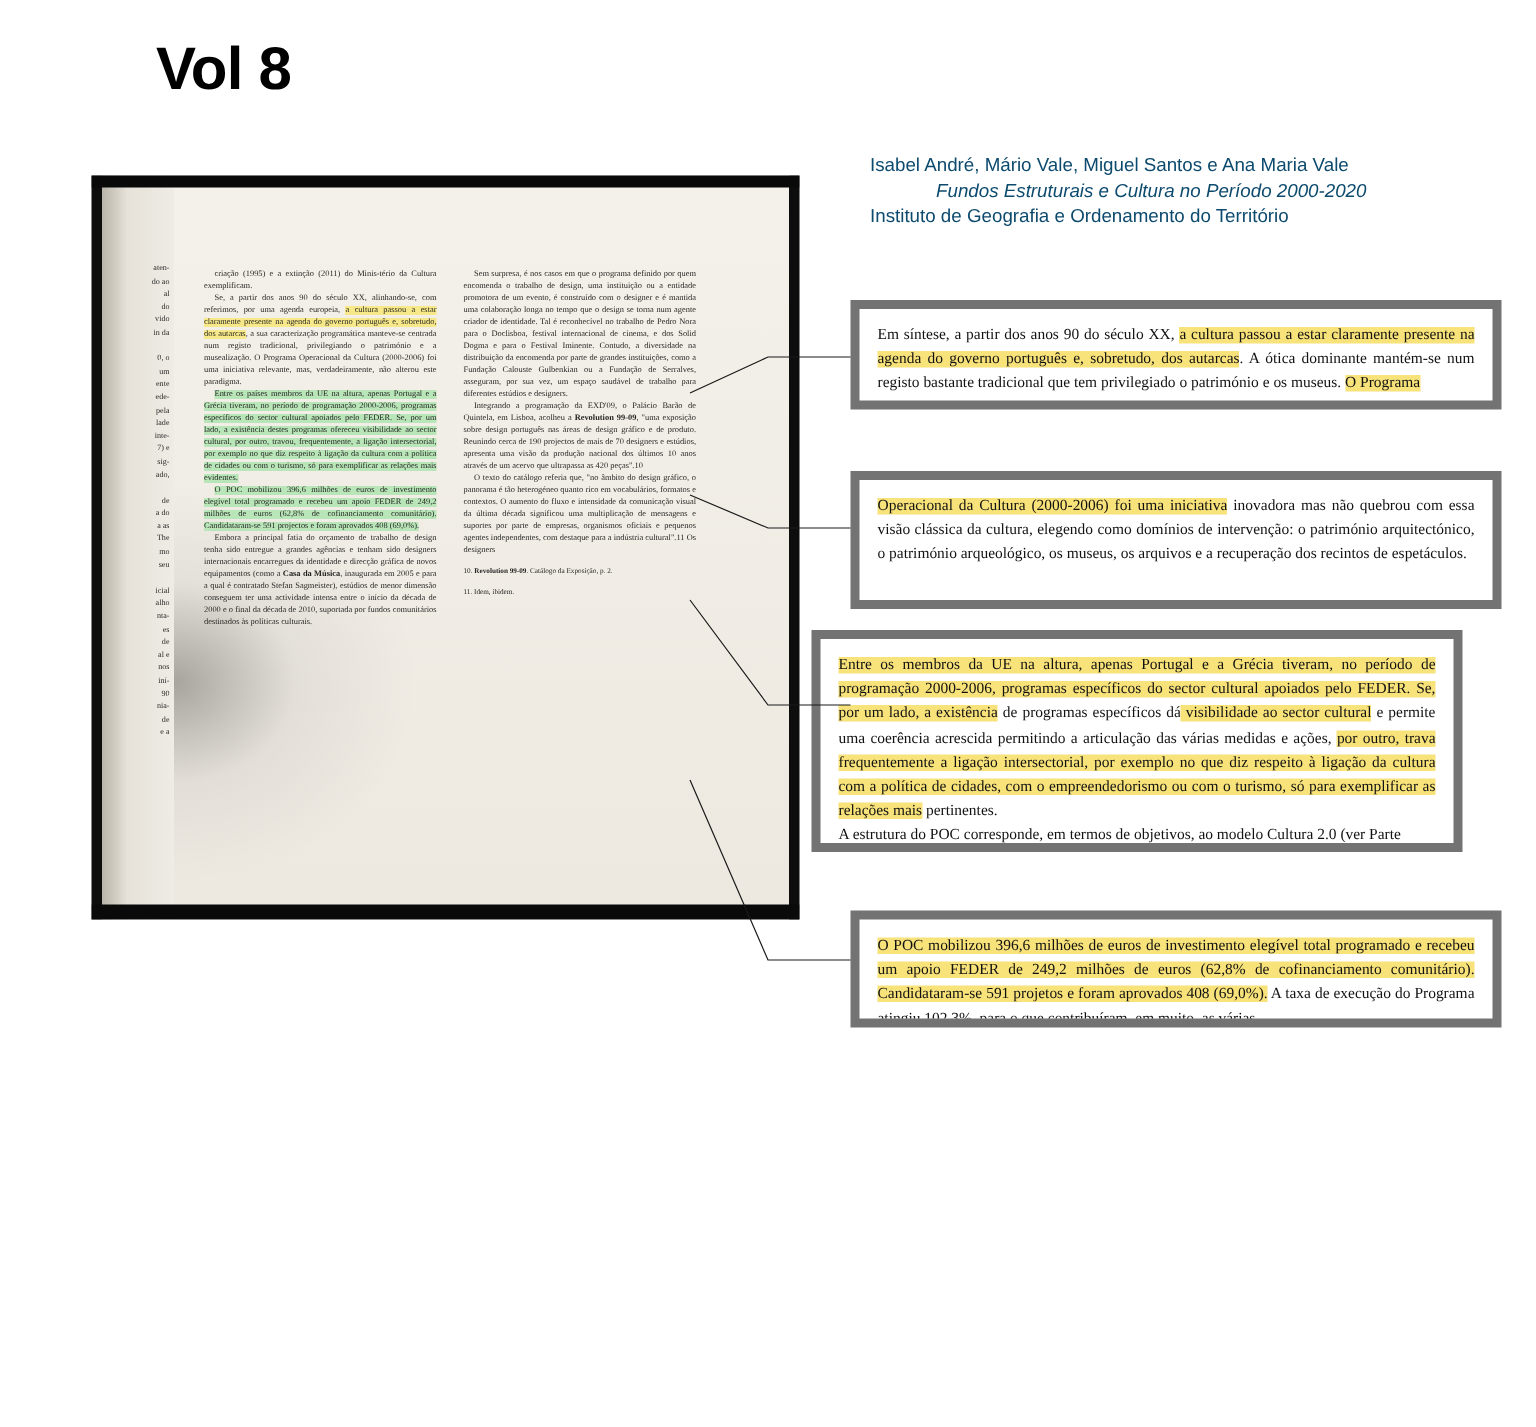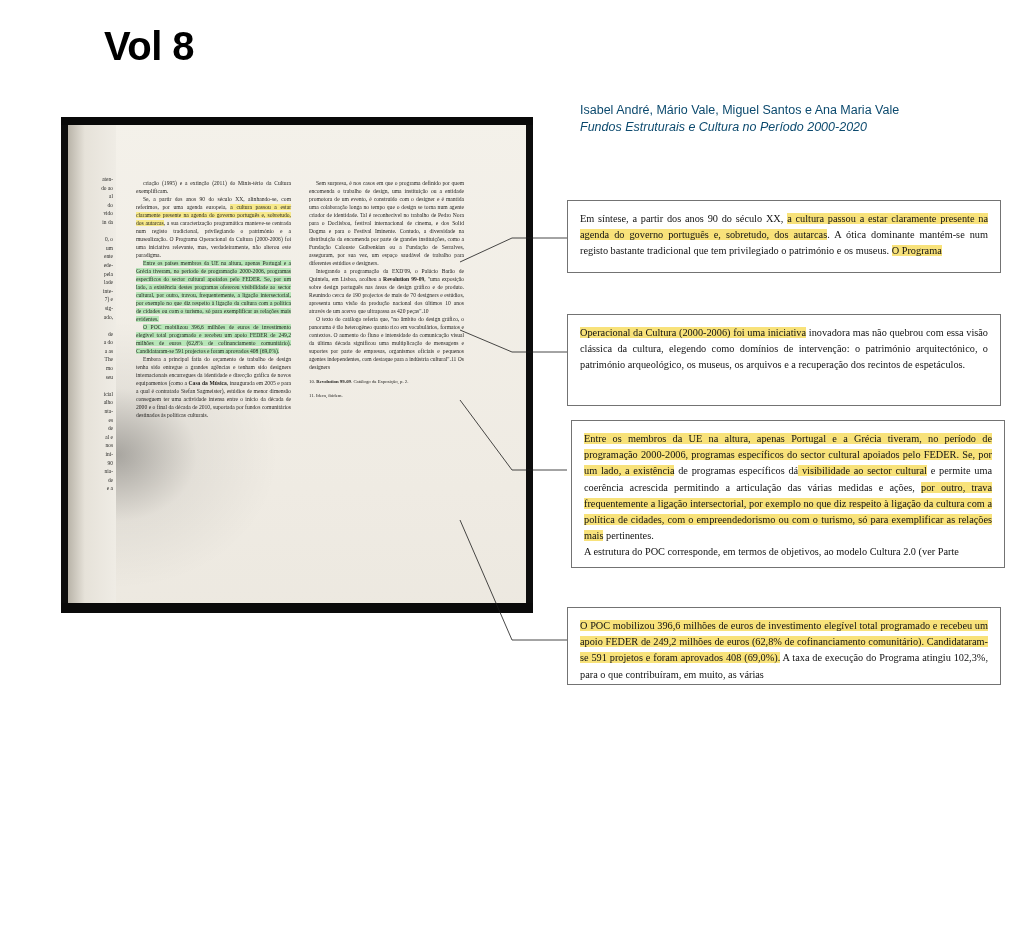--- a/index.html
+++ b/index.html
@@ -115,39 +115,39 @@
 
   
   #citation {
     position: absolute;
     left: 580px; top: 102px;
     width: 420px;
     font-size: 12.5px;
     line-height: 17px;
     color: #0c4a6e;
   }
-  #citation .italic { font-style: italic; }
+  #citation .italic { font-style: italic; margin-left: 44px; }
 
   
   .extract {
     position: absolute;
-    border: 1px solid #737373;
+    border: 6px solid #737373;
     background: #fff;
     padding: 10px 12px 10px 12px;
     font-family: "Liberation Serif", serif;
     font-size: 10.3px;
     line-height: 16.2px;
     color: #111;
     text-align: justify;
     overflow: hidden;
   }
   .extract .hl { background: #f8e27a; }
   #ex1 { left: 567px; top: 200px; width: 434px; height: 73px; }
   #ex2 { left: 567px; top: 314px; width: 434px; height: 92px; }
-  #ex3 { left: 571px; top: 420px; width: 434px; height: 148px; }
+  #ex3 { left: 541px; top: 420px; width: 434px; height: 148px; }
   #ex4 { left: 567px; top: 607px; width: 434px; height: 78px; }
 
   
   svg#connectors {
     position: absolute;
     left: 0; top: 0;
     width: 1024px; height: 951px;
     pointer-events: none;
   }
 </style>
@@ -218,20 +218,21 @@
         <p class="fn">10. <b>Revolution 99-09</b>. Catálogo da Exposição, p. 2.</p>
         <p class="fn">11. Idem, ibidem.</p>
       </div>
 
     <div id="page-num">21</div>
   </div>
 
   <div id="citation">
     <div>Isabel André, Mário Vale, Miguel Santos e Ana Maria Vale</div>
     <div class="italic">Fundos Estruturais e Cultura no Período 2000-2020</div>
+    <div>Instituto de Geografia e Ordenamento do Território</div>
   </div>
 
   <div class="extract" id="ex1"><span>Em síntese, a partir dos anos 90 do século XX, </span><span class="hl">a cultura passou a estar claramente presente na agenda do governo português e, sobretudo, dos autarcas</span><span>. A ótica dominante mantém-se num registo bastante tradicional que tem privilegiado o património e os museus. </span><span class="hl">O Programa</span></div>
   <div class="extract" id="ex2"><span class="hl">Operacional da Cultura (2000-2006) foi uma iniciativa</span><span> inovadora mas não quebrou com essa visão clássica da cultura, elegendo como domínios de intervenção: o património arquitectónico, o património arqueológico, os museus, os arquivos e a recuperação dos recintos de espetáculos.</span></div>
   <div class="extract" id="ex3"><span class="hl">Entre os membros da UE na altura, apenas Portugal e a Grécia tiveram, no período de programação 2000-2006, programas específicos do sector cultural apoiados pelo FEDER. Se, por um lado, a existência</span><span> de programas</span><span> específicos dá</span><span class="hl"> visibilidade ao sector cultural</span><span> e permite uma coerência acrescida permitindo a articulação das várias medidas e ações, </span><span class="hl">por outro, trava frequentemente a ligação intersectorial, por exemplo no que diz respeito à ligação da cultura com a política de cidades, com o empreendedorismo ou com o turismo, só para exemplificar as relações mais</span><span> pertinentes.</span><span></span><br><span>A estrutura do POC corresponde, em termos de objetivos, ao modelo Cultura 2.0 (ver Parte</span></div>
   <div class="extract" id="ex4"><span class="hl">O POC mobilizou 396,6 milhões de euros de investimento elegível total programado e recebeu um apoio FEDER de 249,2 milhões de euros (62,8% de cofinanciamento comunitário). Candidataram-se 591 projetos e foram aprovados 408 (69,0%).</span><span> A taxa de execução do Programa atingiu 102,3%, para o que contribuíram, em muito, as várias</span></div>
 
   <svg id="connectors">
     <g stroke="#1a1a1a" stroke-width="0.8" fill="none">
       <path d="M 460 262 L 512 238 L 567 238"></path>

